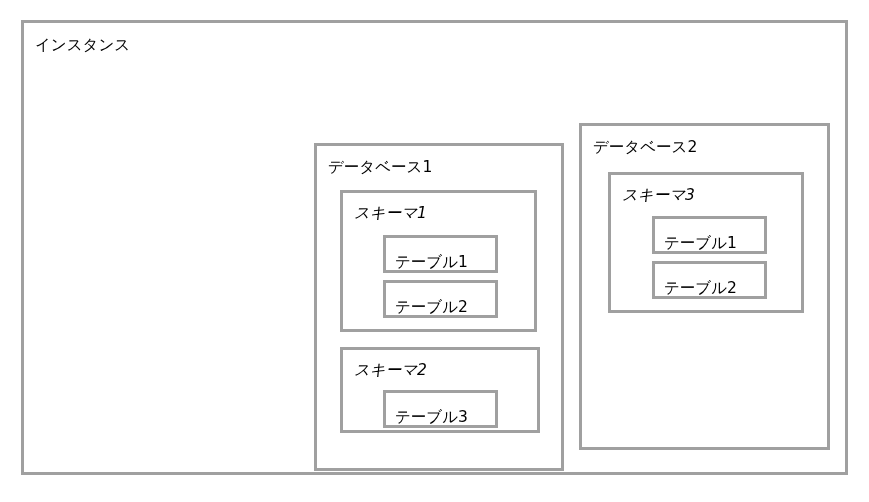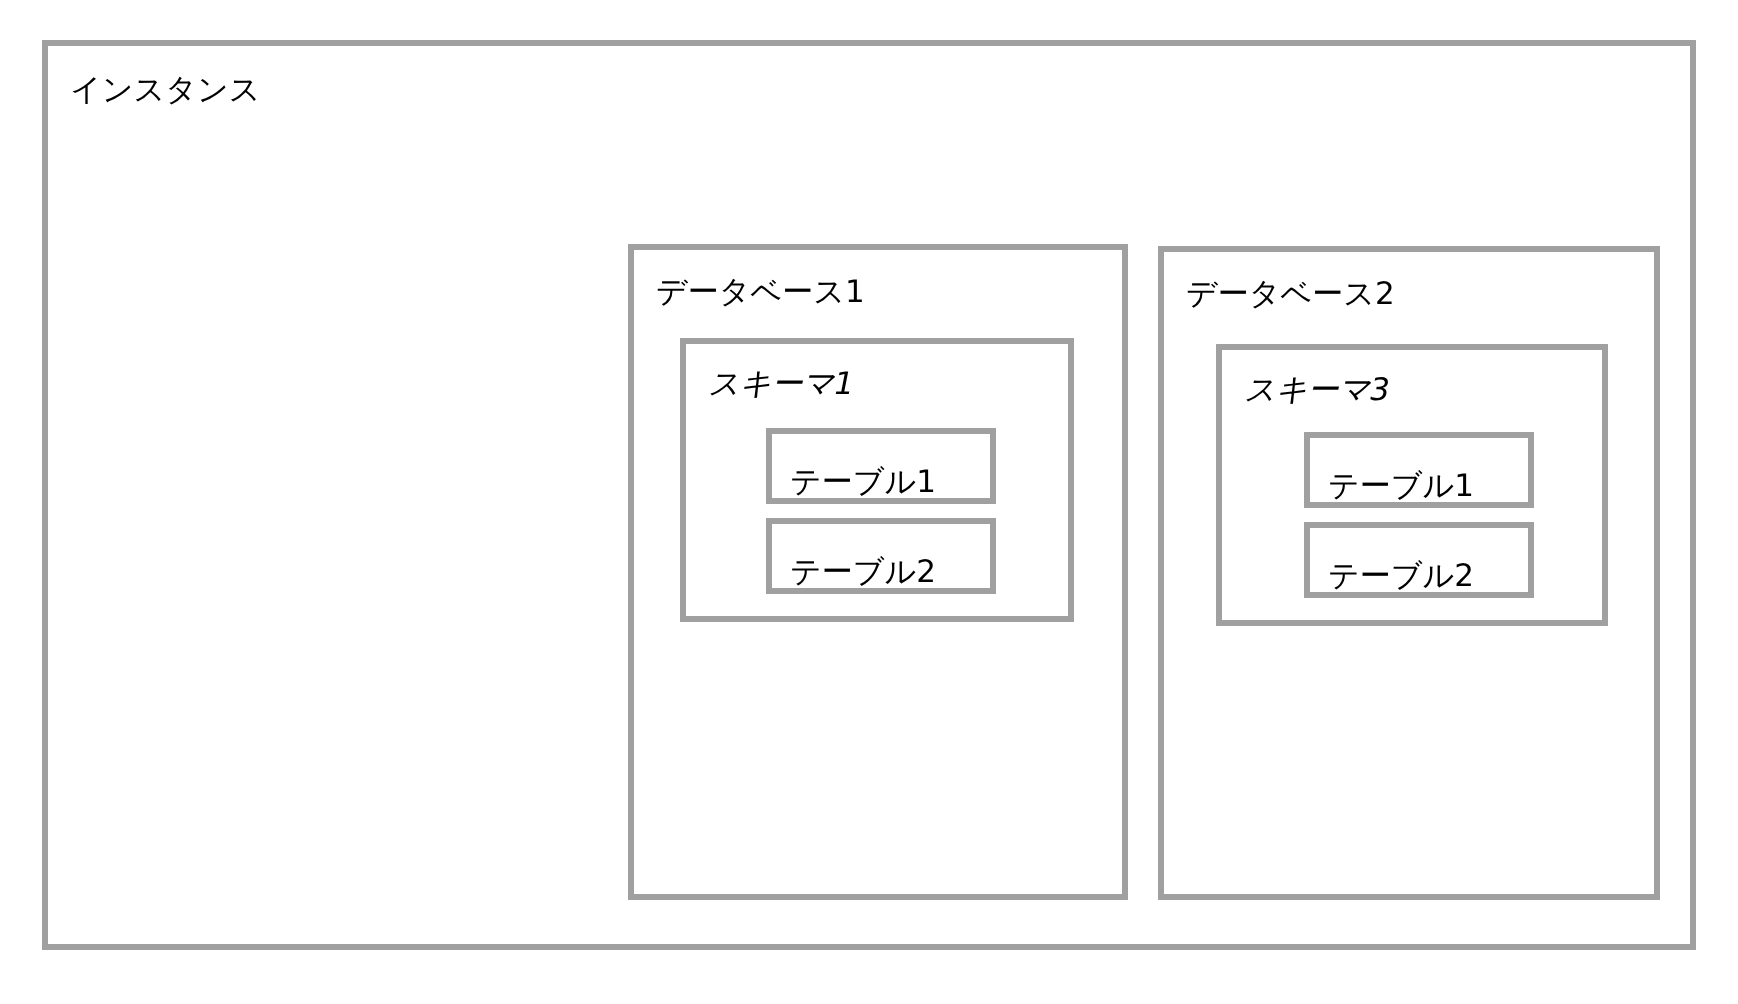--- a/index.html
+++ b/index.html
@@ -53,21 +53,21 @@
   }
 
   
   .box-database > .box-label {
     left: 11px;
     top: 14px;
     font-size: 15.5px;
   }
   .box-db1 {
     left: 290px;
-    top: 99px;
+    top: 120px;
     width: 250px;
     height: 328px;
   }
   .box-db2 {
     left: 555px;
     top: 100px;
     width: 251px;
     height: 327px;
   }
 
@@ -135,20 +135,27 @@
 
         <div class="box box-table tbl-s1-1">
           <span class="box-label">テーブル1</span>
         </div>
 
         <div class="box box-table tbl-s1-2">
           <span class="box-label">テーブル2</span>
         </div>
       </div>
 
+      <div class="box box-schema box-schema2">
+        <span class="box-label">スキーマ2</span>
+
+        <div class="box box-table tbl-s2-1">
+          <span class="box-label">テーブル3</span>
+        </div>
+      </div>
     </div>
 
     <div class="box box-database box-db2">
       <span class="box-label">データベース2</span>
 
       <div class="box box-schema box-schema3">
         <span class="box-label">スキーマ3</span>
 
         <div class="box box-table tbl-s3-1">
           <span class="box-label">テーブル1</span>

